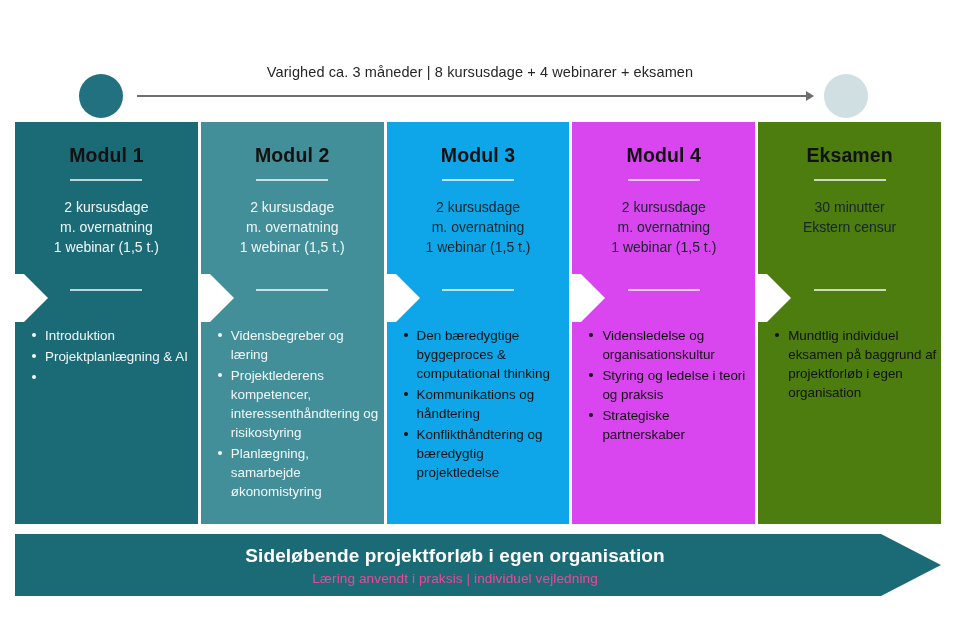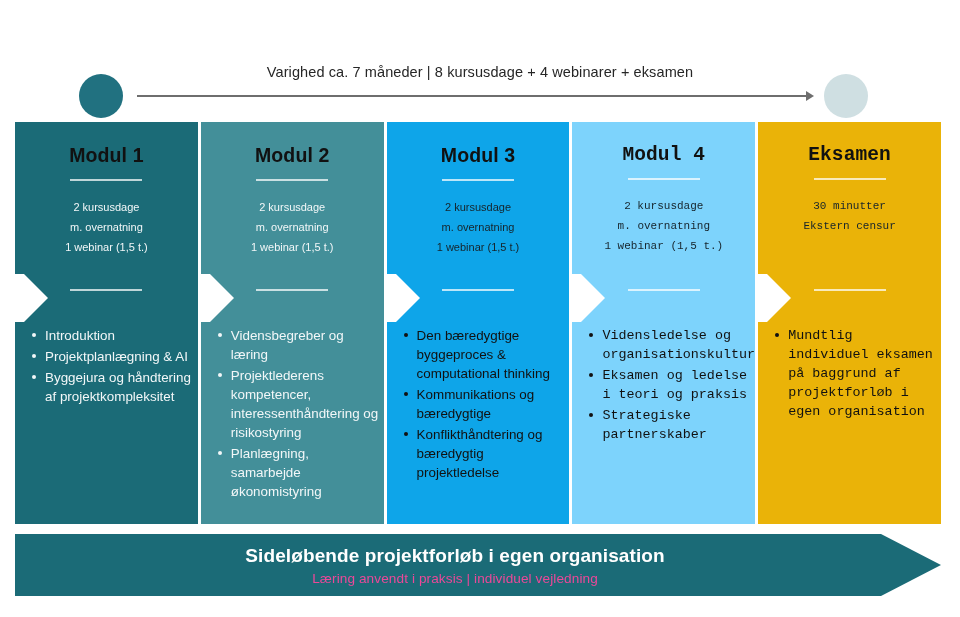--- a/index.html
+++ b/index.html
@@ -108,21 +108,21 @@
   }
   .rule {
     width: 72px;
     height: 1.6px;
     margin: 12px auto 0 auto;
     background: rgba(255,255,255,0.72);
   }
   .col-meta {
     margin-top: 16px;
     text-align: center;
-    font-size: 11px;
+    font-size: 14px;
     line-height: 20px;
     color: #16242b;
   }
   .col-meta.light { color: #f2f7f8; }
   .rule2 {
     width: 72px;
     height: 1.6px;
     margin: 0 auto;
     background: rgba(255,255,255,0.72);
     position: absolute;
@@ -189,42 +189,42 @@
     margin-top: 4px;
     font-size: 13.6px;
     color: #ec4899;
     letter-spacing: 0.1px;
   }
 </style>
 </head>
 <body>
 
 <div id="timeline">
-  <div id="timeline-caption">Varighed ca. 7 måneder | 8 kursusdage + 4 webinarer + eksamen</div>
+  <div id="timeline-caption">Varighed ca. 3 måneder | 8 kursusdage + 4 webinarer + eksamen</div>
   <div class="tl-dot" id="tl-dot-start" style="background: rgb(33, 113, 128);"></div>
   <div id="tl-line" style="background: rgb(110, 110, 110);"></div>
   <div id="tl-arrowhead" style="border-left-color: rgb(110, 110, 110);"></div>
   <div class="tl-dot" id="tl-dot-end" style="background: rgb(207, 223, 226);"></div>
 </div>
 
 <div id="columns">
     <div class="col" style="background: rgb(27, 107, 119);">
       <div class="col-inner">
         <div class="col-title">Modul 1</div>
         <div class="rule"></div>
         <div class="col-meta light">
           <div>2 kursusdage</div>
           <div>m. overnatning</div>
           <div>1 webinar (1,5 t.)</div>
         </div>
         <div class="rule2"></div>
         <ul class="col-list light">
           <li><span class="bullet"></span><span>Introduktion</span></li>
           <li><span class="bullet"></span><span>Projektplanlægning &amp; AI</span></li>
-          <li><span class="bullet"></span><span>Byggejura og håndtering af projektkompleksitet</span></li>
+          <li><span class="bullet"></span></li>
         </ul>
       </div>
       <svg class="col-chevron" viewBox="0 0 34 48">
         <polygon points="0,0 10,0 34,24 10,48 0,48" fill="#ffffff"></polygon>
       </svg>
     </div>
     <div class="col" style="background: rgb(67, 143, 153);">
       <div class="col-inner">
         <div class="col-title">Modul 2</div>
         <div class="rule"></div>
@@ -249,49 +249,49 @@
         <div class="col-title">Modul 3</div>
         <div class="rule"></div>
         <div class="col-meta">
           <div>2 kursusdage</div>
           <div>m. overnatning</div>
           <div>1 webinar (1,5 t.)</div>
         </div>
         <div class="rule2"></div>
         <ul class="col-list">
           <li><span class="bullet"></span><span>Den bæredygtige byggeproces &amp; computational thinking</span></li>
-          <li><span class="bullet"></span><span>Kommunikations og bæredygtige</span></li>
+          <li><span class="bullet"></span><span>Kommunikations og håndtering</span></li>
           <li><span class="bullet"></span><span>Konflikthåndtering og bæredygtig projektledelse</span></li>
         </ul>
       </div>
       <svg class="col-chevron" viewBox="0 0 34 48">
         <polygon points="0,0 10,0 34,24 10,48 0,48" fill="#ffffff"></polygon>
       </svg>
     </div>
-    <div class="col" style="background: #7dd3fc; font-family: Liberation Mono, monospace;">
+    <div class="col" style="background: #d946ef;">
       <div class="col-inner">
         <div class="col-title">Modul 4</div>
         <div class="rule"></div>
         <div class="col-meta">
           <div>2 kursusdage</div>
           <div>m. overnatning</div>
           <div>1 webinar (1,5 t.)</div>
         </div>
         <div class="rule2"></div>
         <ul class="col-list">
           <li><span class="bullet"></span><span>Vidensledelse og organisationskultur</span></li>
-          <li><span class="bullet"></span><span>Eksamen og ledelse i teori og praksis</span></li>
+          <li><span class="bullet"></span><span>Styring og ledelse i teori og praksis</span></li>
           <li><span class="bullet"></span><span>Strategiske partnerskaber</span></li>
         </ul>
       </div>
       <svg class="col-chevron" viewBox="0 0 34 48">
         <polygon points="0,0 10,0 34,24 10,48 0,48" fill="#ffffff"></polygon>
       </svg>
     </div>
-    <div class="col" style="background: #eab308; font-family: Liberation Mono, monospace;">
+    <div class="col" style="background: #4d7c0f;">
       <div class="col-inner">
         <div class="col-title">Eksamen</div>
         <div class="rule"></div>
         <div class="col-meta">
           <div>30 minutter</div>
           <div>Ekstern censur</div>
         </div>
         <div class="rule2"></div>
         <ul class="col-list">
           <li><span class="bullet"></span><span>Mundtlig individuel eksamen på baggrund af  projektforløb i egen organisation</span></li>

